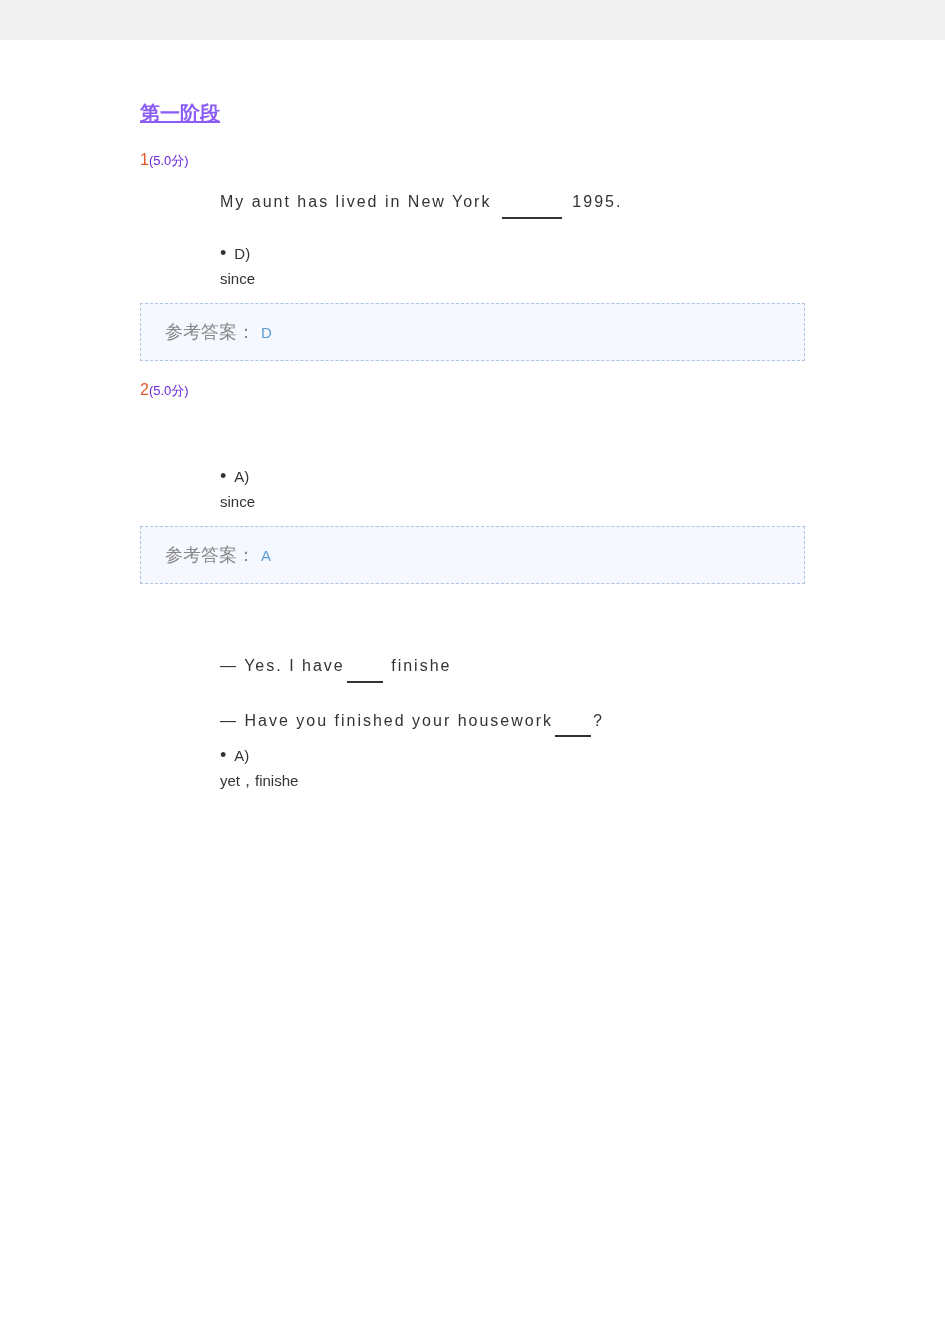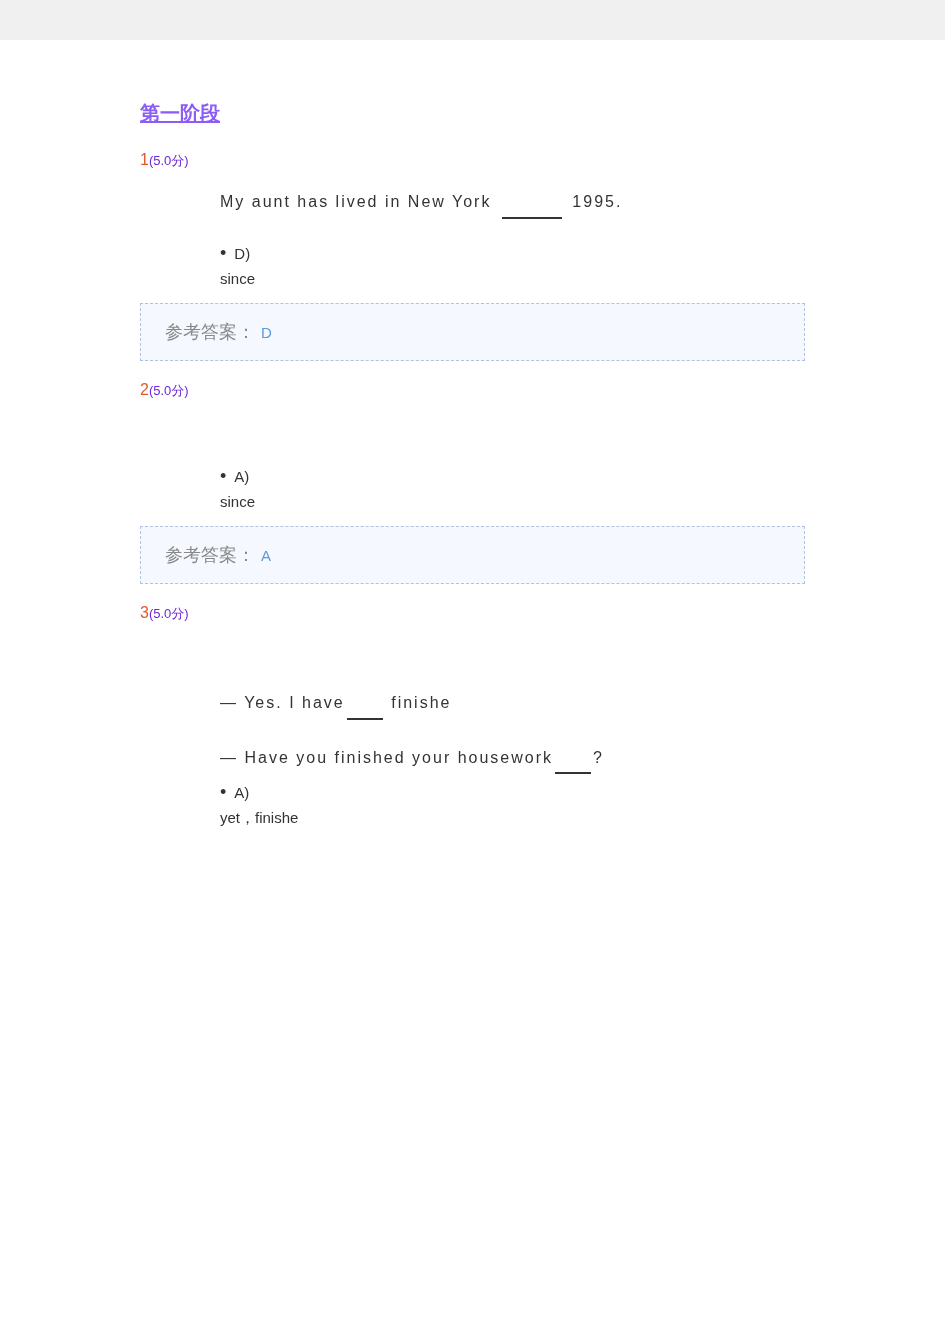--- a/index.html
+++ b/index.html
@@ -131,23 +131,20 @@
       <span class="bullet">•</span>
       <span class="option-label">A)</span>
     </div>
     <div class="option-value">since</div>
     <div class="answer-box">
       <span class="answer-label">参考答案：</span><span class="answer-value">A</span>
     </div>
   </div>
 
   <div class="question-block">
-    <div class="question-number">
-      <span>3</span><span class="points">(5.0分)</span>
-    </div>
     <div style="height: 48px;"></div>
     <div class="question-text">
       — Yes. I have<span class="blank-short">&nbsp;&nbsp;&nbsp;</span> finishe
     </div>
     <div class="question-text" style="margin-bottom: 8px;">
       — Have you finished your housework<span class="blank-short">&nbsp;&nbsp;&nbsp;</span>?
     </div>
     <div class="option-row">
       <span class="bullet">•</span>
       <span class="option-label">A)</span>

